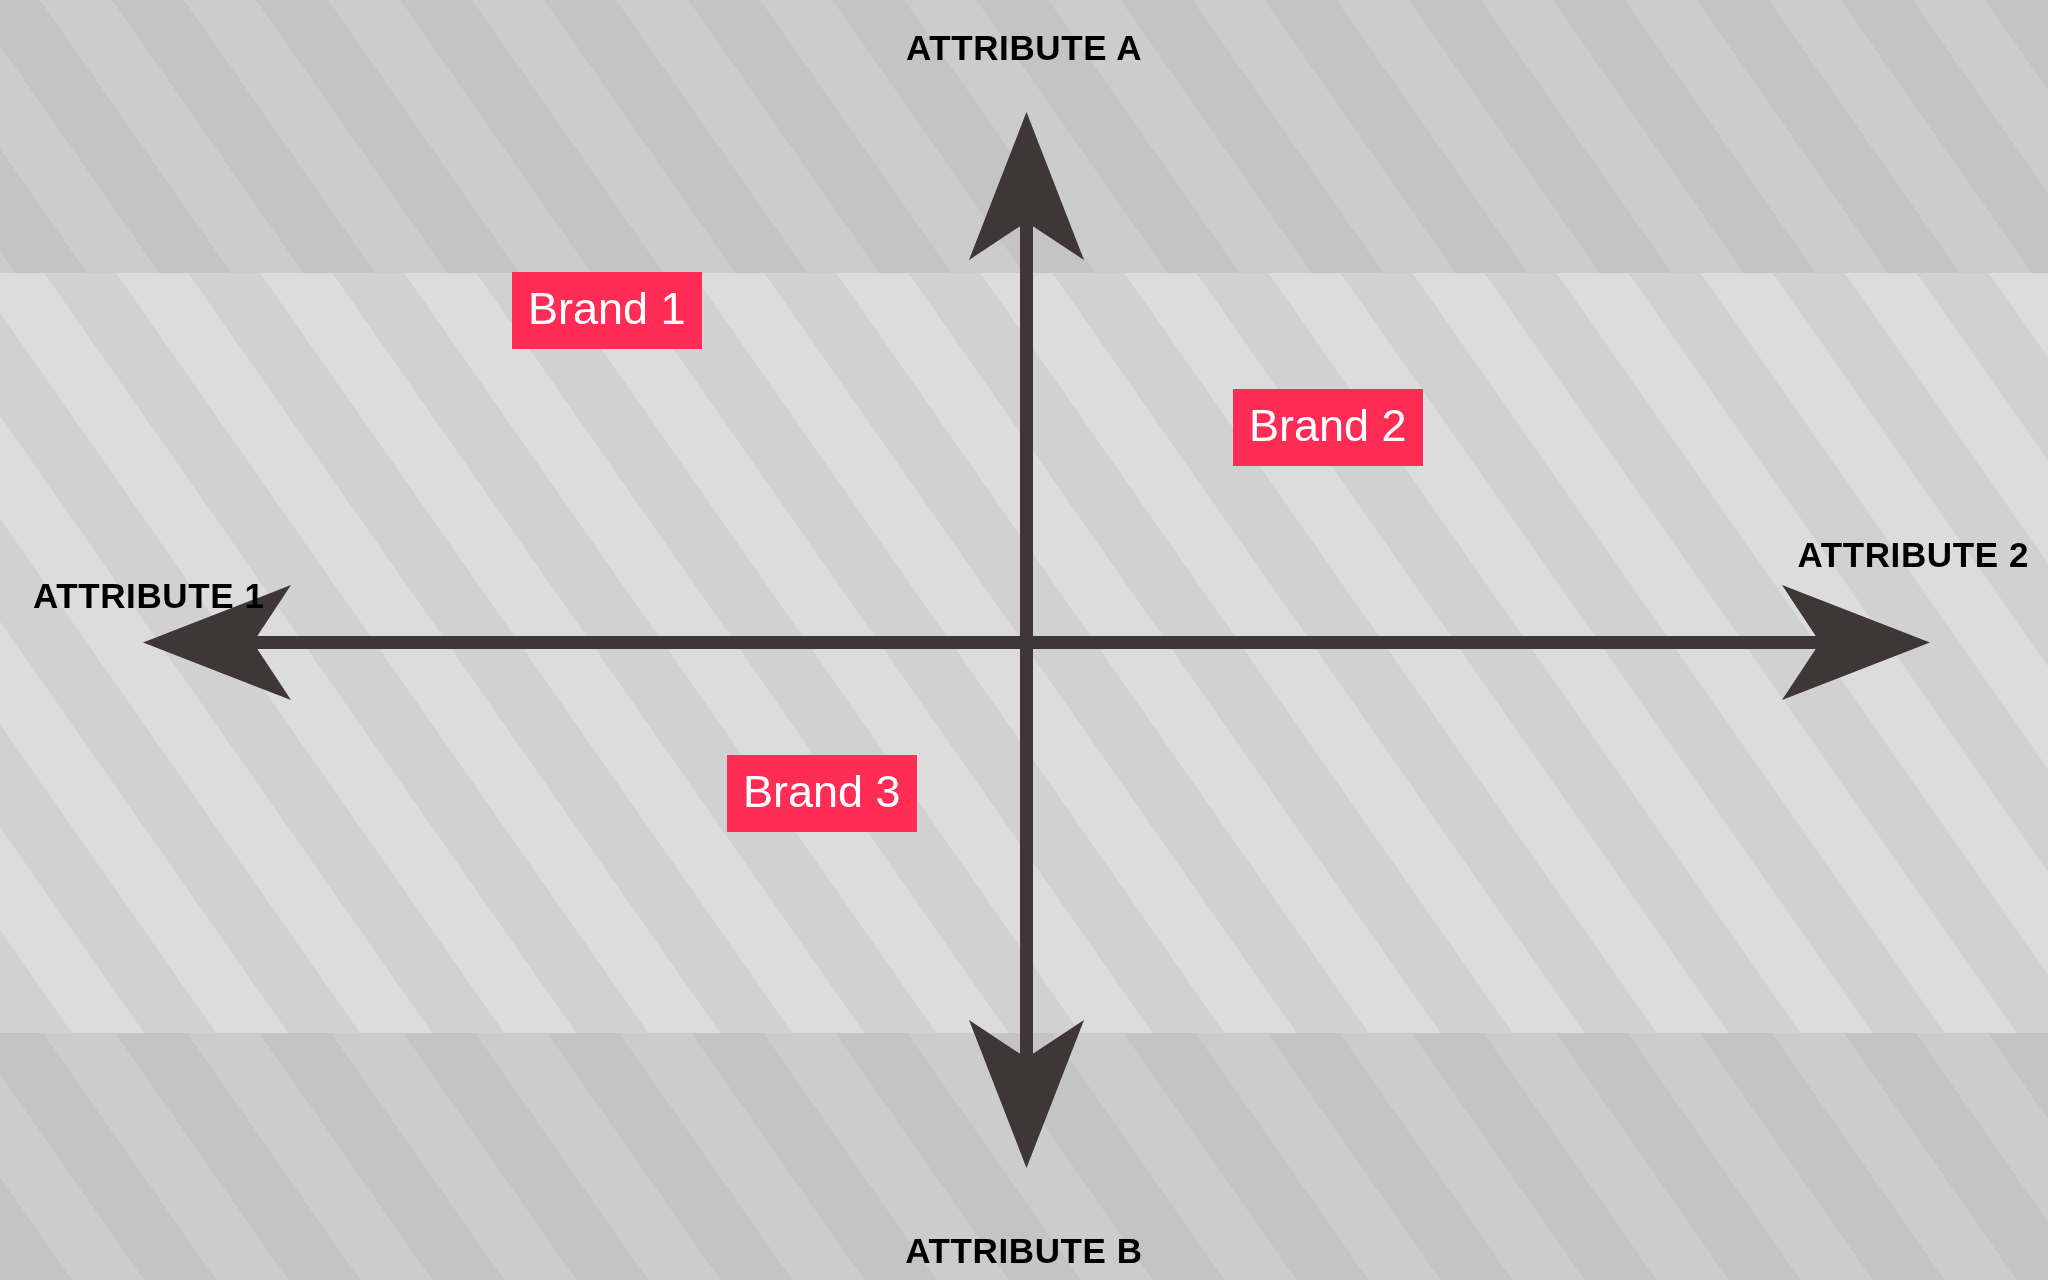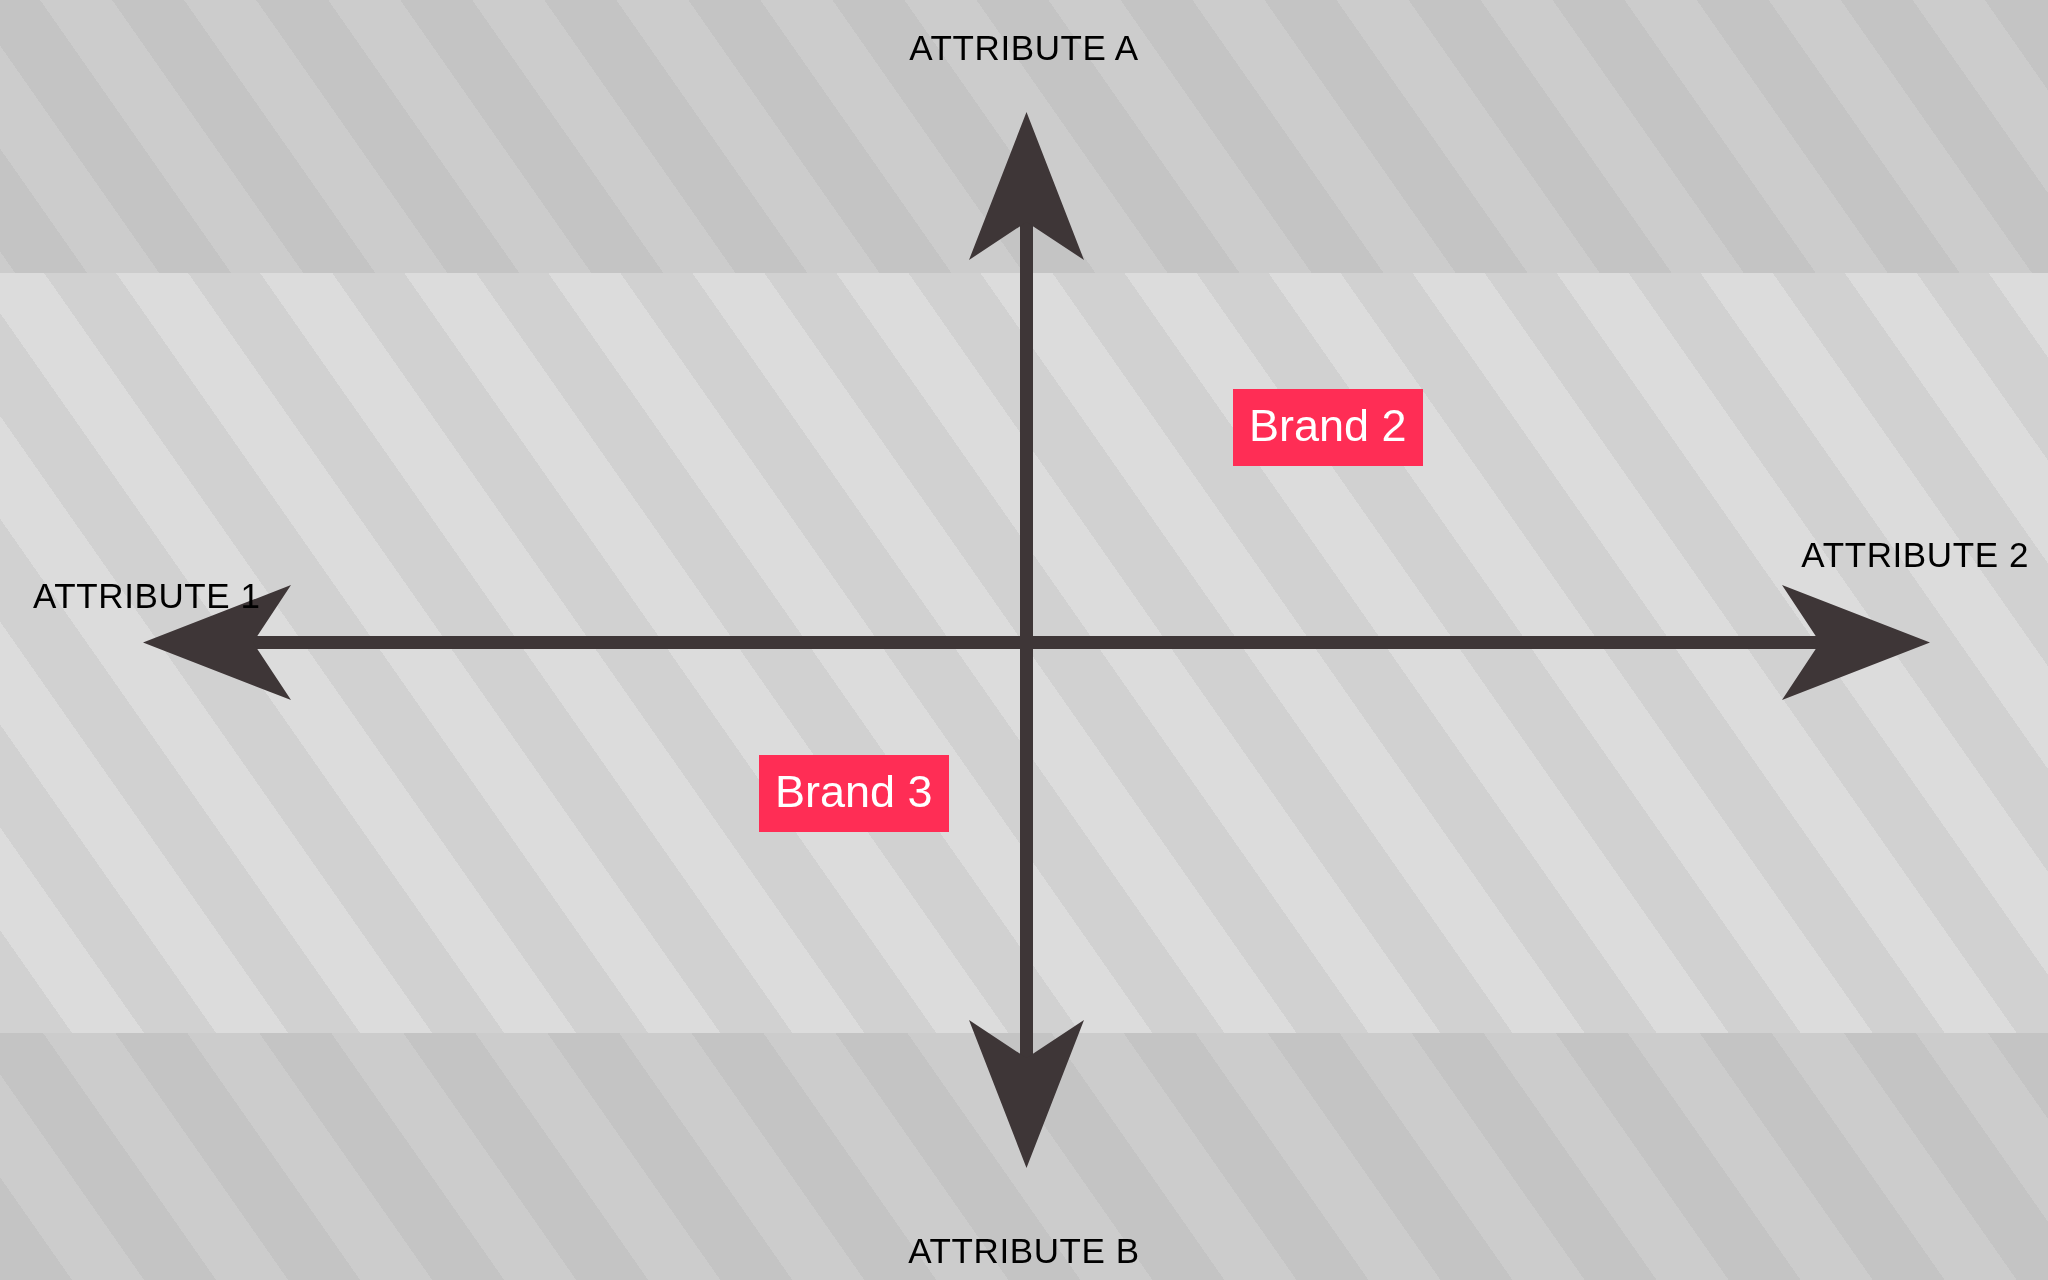--- a/index.html
+++ b/index.html
@@ -52,21 +52,21 @@
     width: 2048px;
     height: 1280px;
     overflow: visible;
     pointer-events: none;
   }
 
   
   .axis-label {
     position: absolute;
     color: #000000;
-    font-weight: normal;
+    font-weight: bold;
     font-size: 35px;
     letter-spacing: 0.6px;
     white-space: nowrap;
     text-align: right;
   }
   #label-attr-a { top: 28px;  left: 50%; transform: translateX(-50%); }
   #label-attr-b { top: 1231px; left: 50%; transform: translateX(-50%); }
   #label-attr-1 { top: 535px; left: 33px; margin-top: 41px; }
   #label-attr-2 { top: 535px; right: 19px; }
 
@@ -76,21 +76,21 @@
     background: #ff2d55;
     color: #ffffff;
     font-size: 45px;
     font-weight: normal;
     line-height: 1;
     padding: 14px 16px 18px 16px;
     white-space: nowrap;
   }
   #brand-1 { left: 512px;  top: 272px; }
   #brand-2 { left: 1233px; top: 389px; text-align: center; }
-  #brand-3 { left: 727px;  top: 755px; margin-left: 32px; }
+  #brand-3 { left: 727px;  top: 755px; }
   #brand-4 { left: 1247px; top: 1013px; }
 </style>
 </head>
 <body>
 
 <div id="stage">
 
   <div class="bg-base"></div>
   <div class="bg-band"></div>
 
@@ -110,19 +110,20 @@
   </svg>
 
   <div class="axis-label" id="label-attr-a">ATTRIBUTE A</div>
 
   <div class="axis-label" id="label-attr-b">ATTRIBUTE B</div>
 
   <div class="axis-label" id="label-attr-1">ATTRIBUTE 1</div>
 
   <div class="axis-label" id="label-attr-2">ATTRIBUTE 2</div>
 
+  <div class="brand-chip" id="brand-1">Brand 1</div>
 
   <div class="brand-chip" id="brand-2">Brand 2</div>
 
   <div class="brand-chip" id="brand-3">Brand 3</div>
 
 
 </div>
 
 </body></html>

